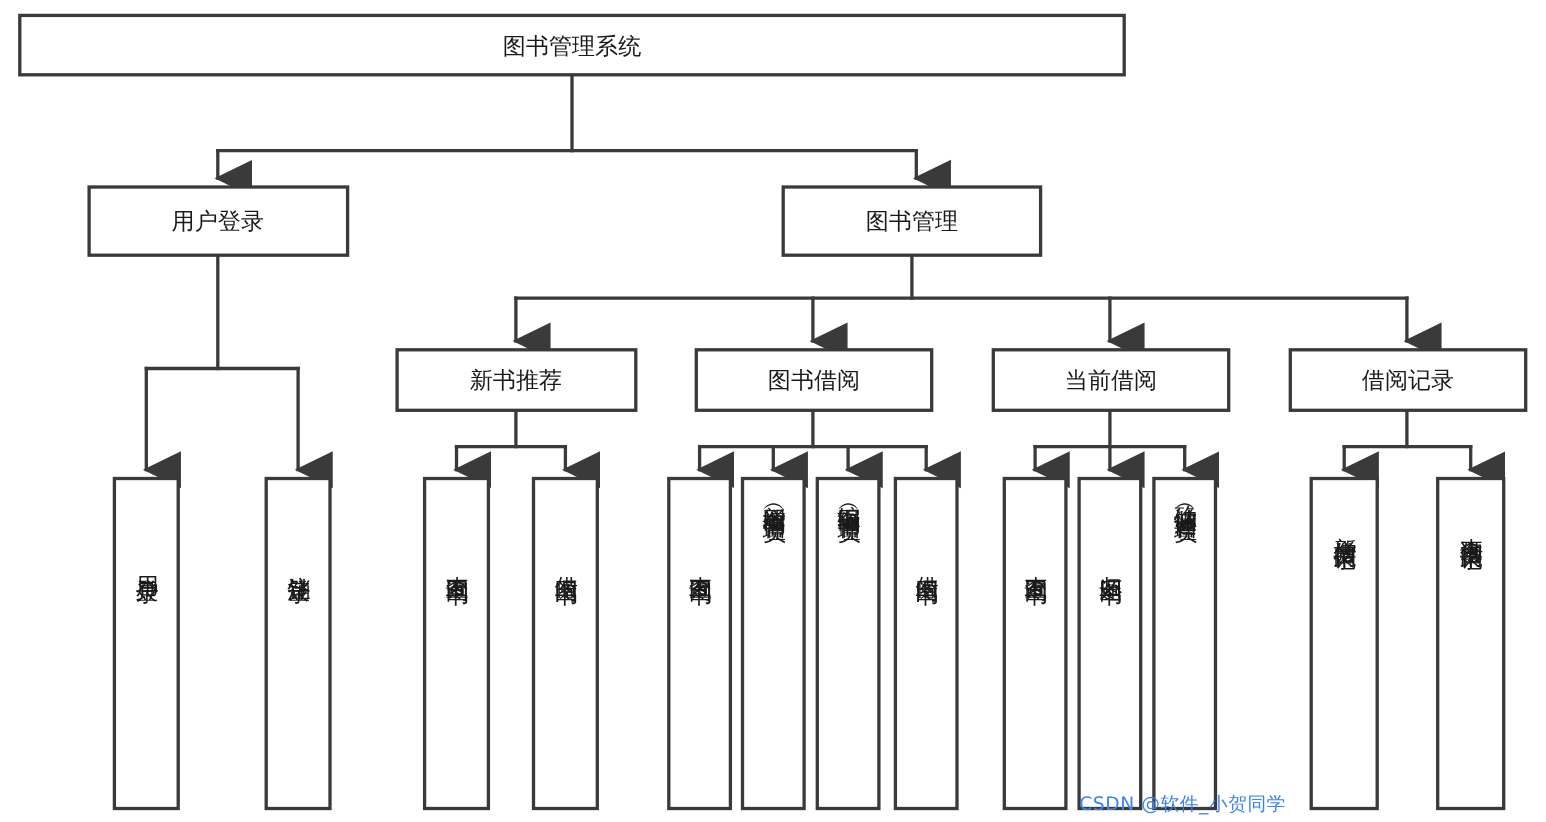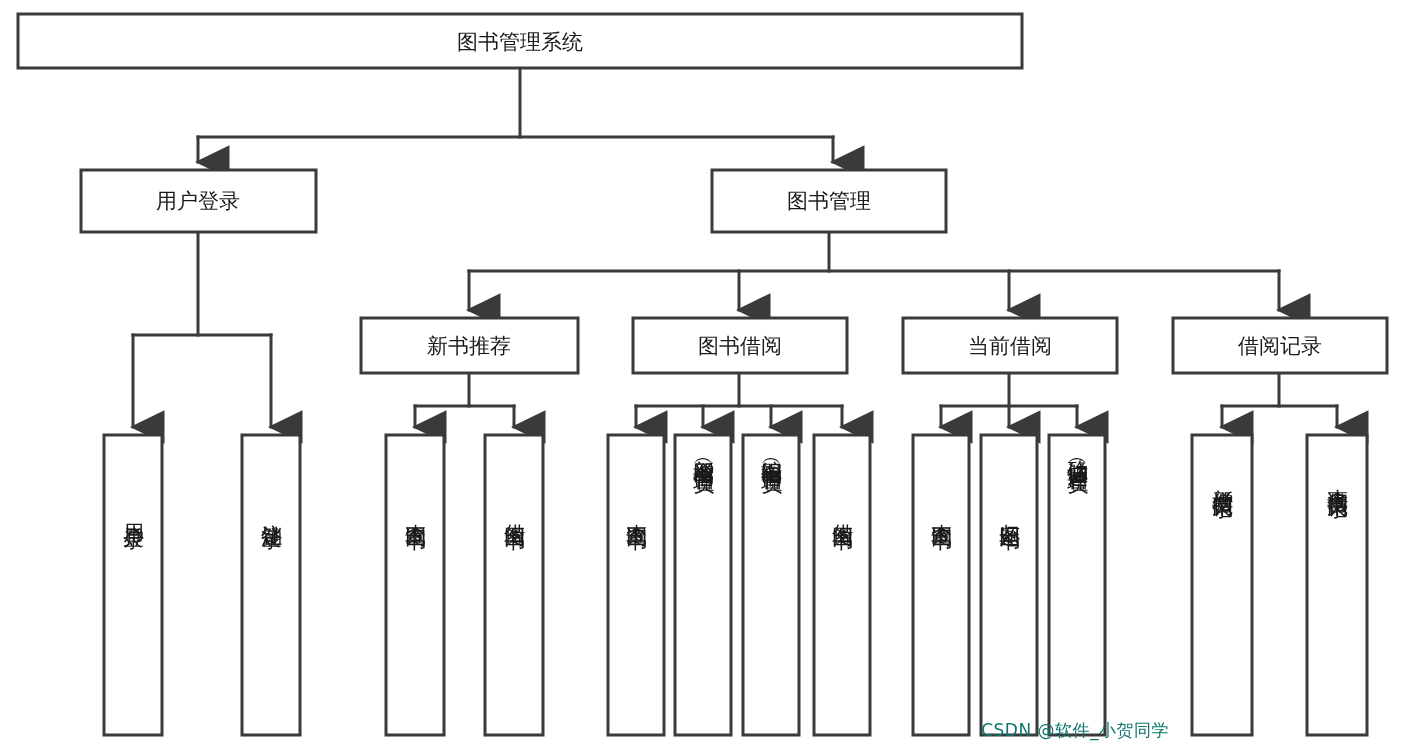--- a/index.html
+++ b/index.html
@@ -63,21 +63,21 @@
     color: #1a1a1a;
     letter-spacing: 2px;
     white-space: nowrap;
   }
   #watermark {
     position: absolute;
     right: 8px;
     bottom: 5px;
     font-family: "DejaVu Sans", "Liberation Sans", sans-serif;
     font-size: 17px;
-    color: #0f766e;
+    color: #3b82f6;
     letter-spacing: 0.5px;
     white-space: nowrap;
   }
 </style>
 </head>
 <body>
 
 <div id="diagram-root">
 
   <svg id="tree-svg" viewBox="0 0 1405 747">

